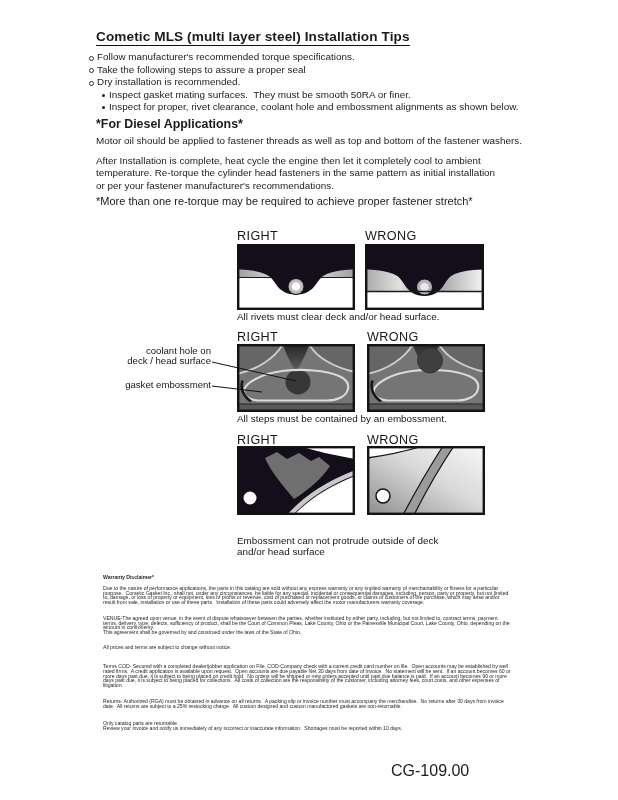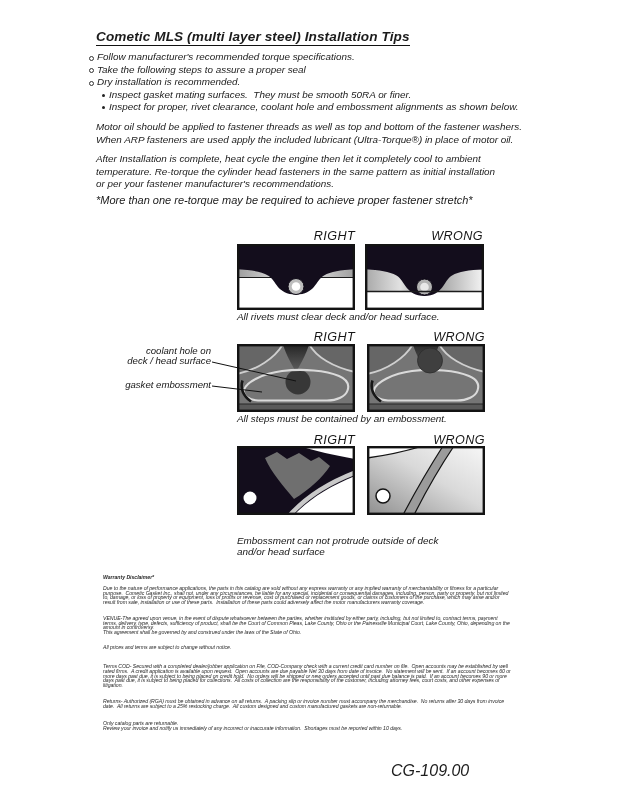--- a/index.html
+++ b/index.html
@@ -1,18 +1,18 @@
 <!DOCTYPE html>
 <html><head>
 <meta charset="utf-8">
 <style>
   * { box-sizing: border-box; margin: 0; padding: 0; }
   html,body { background:#ffffff; }
   body { font-family: "Liberation Sans", sans-serif; color:#1b1b1b; }
-  .page { position:relative; width:618px; height:800px; background:#ffffff; overflow:hidden;font-style:italic; }
+  .page { position:relative; width:618px; height:800px; background:#ffffff; overflow:hidden; }
 
   
   .intro { position:absolute; left:88px; top:27px; width:444px; }
   .doc-title { margin-left:8px; display:inline-block; font-size:13.6px; font-weight:bold;
                border-bottom:1.6px solid #111; padding-bottom:1px; letter-spacing:0.1px; }
   .bullets { margin-top:5px; }
   .b-item { position:relative; padding-left:9px; font-size:9.9px; line-height:12.6px; white-space:pre-wrap; }
   .b-item::before { content:""; position:absolute; left:1px; top:4.6px; width:3px; height:3px;
                     border:0.9px solid #333; border-radius:50%; }
   .sub { margin-left:13px; }
@@ -22,21 +22,21 @@
 
   
   .diesel { position:absolute; left:96px; top:117px; width:450px; }
   .diesel-h { font-size:12.4px; font-weight:bold; }
   .para { margin-top:4px; }
   .para.gap { margin-top:7px; }
   .pline { font-size:9.9px; line-height:12.55px; white-space:pre-wrap; }
   .note { margin-top:3px; font-size:11px; }
 
   
-  .dlabel { position:absolute; width:118px; text-align:right; font-size:12.6px;
+  .dlabel { position:absolute; width:118px; text-align:left; font-size:12.6px;
             letter-spacing:0.4px; color:#161616; }
   .panel { position:absolute; display:block; }
   .caption { position:absolute; font-size:9.9px; line-height:10.6px; color:#161616; }
   .ann { position:absolute; width:112px; text-align:right; font-size:9.6px; line-height:9.6px; color:#161616; }
 
   
   .legal { position:absolute; left:103px; top:575px; width:409px; color:#2a2a2a; }
   .lg { font-size:5.2px; line-height:4.75px; letter-spacing:-0.05px; white-space:pre-wrap; }
   .lg-h { font-weight:bold; margin-bottom:6px; }
   .mb-a { margin-bottom:11px; } .mb-b { margin-bottom:10px; } .mb-c { margin-bottom:14.5px; }
@@ -56,23 +56,23 @@
       <div class="b-item">Take the following steps to assure a proper seal</div>
       <div class="b-item">Dry installation is recommended.</div>
       <div class="sub">
         <div class="s-item">Inspect gasket mating surfaces.  They must be smooth 50RA or finer.</div>
         <div class="s-item">Inspect for proper, rivet clearance, coolant hole and embossment alignments as shown below.</div>
       </div>
     </div>
   </div>
 
   <div class="diesel">
+    <div class="diesel-h">*For Diesel Applications*</div>
     <div class="para">
       <div class="pline">Motor oil should be applied to fastener threads as well as top and bottom of the fastener washers.</div>
-      <div class="pline">When ARP fasteners are used apply the included lubricant (Ultra-Torque®) in place of motor oil.</div>
     </div>
     <div class="para gap">
       <div class="pline">After Installation is complete, heat cycle the engine then let it completely cool to ambient</div>
       <div class="pline">temperature. Re-torque the cylinder head fasteners in the same pattern as initial installation</div>
       <div class="pline">or per your fastener manufacturer's recommendations.</div>
     </div>
     <div class="note">*More than one re-torque may be required to achieve proper fastener stretch*</div>
   </div>
 
   <div class="dlabel" style="left:237px; top:229px;">RIGHT</div>

